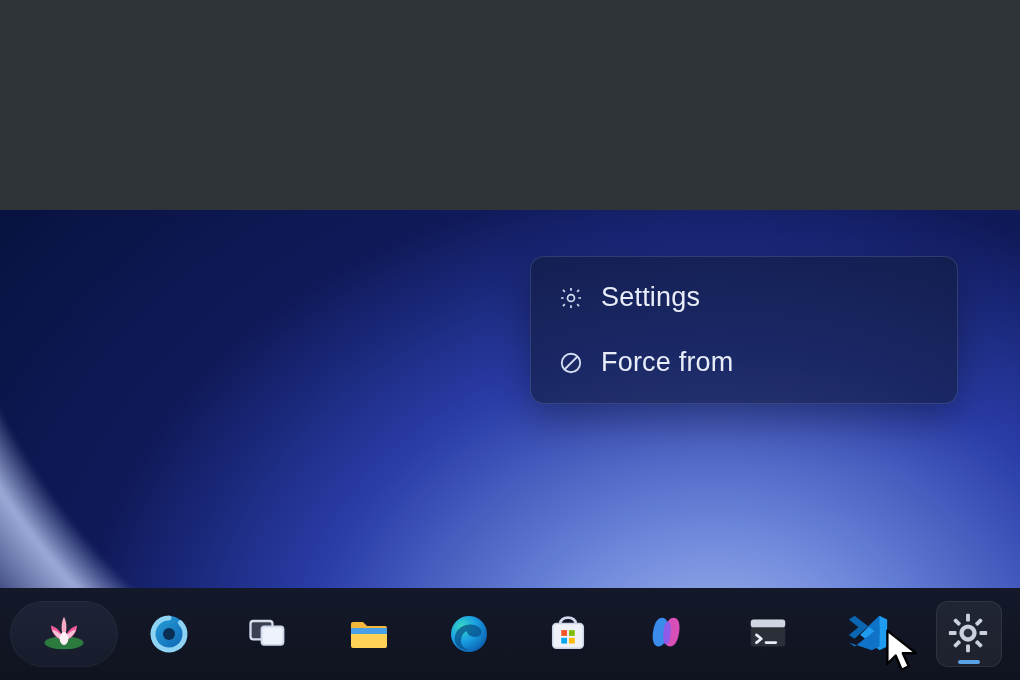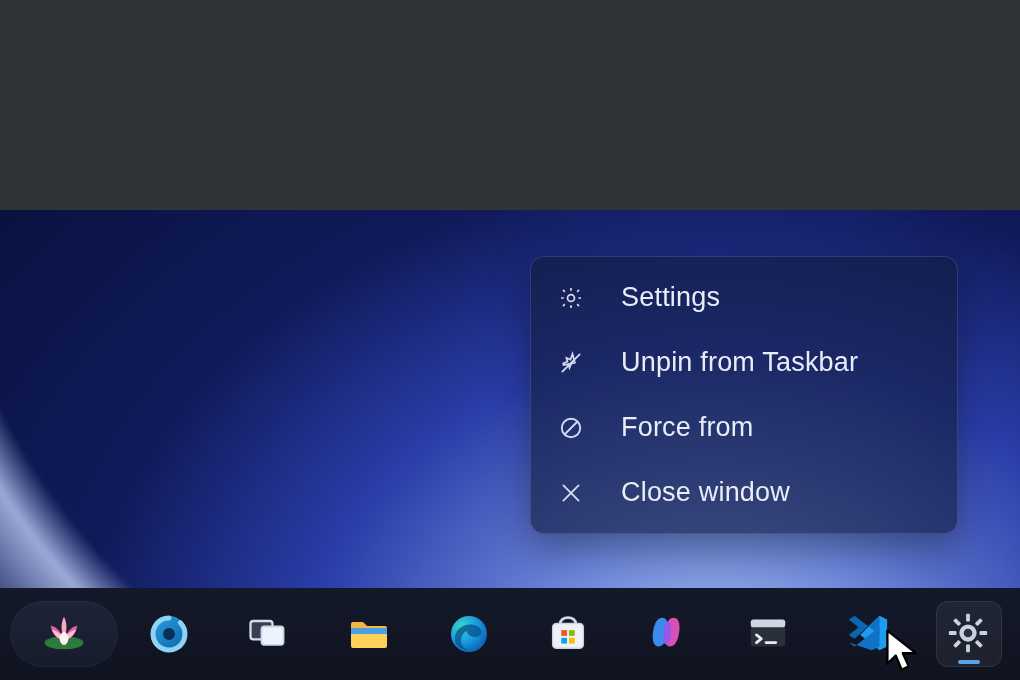--- a/index.html
+++ b/index.html
@@ -125,21 +125,21 @@
     background: rgba(18, 28, 62, 0.62);
     border: 1px solid rgba(130,150,200,0.25);
     border-radius: 14px;
     backdrop-filter: blur(6px);
     padding: 8px 0;
     box-shadow: 0 14px 40px rgba(0,0,0,0.35);
   }
   .context-item {
     display: flex;
     align-items: center;
-    gap: 36px;
+    gap: 16px;
     padding: 17px 26px;
     color: #e8edf8;
     font-size: 27px;
     font-weight: 400;
     letter-spacing: 0.2px;
     cursor: pointer;
   }
   .context-item .ci-icon {
     width: 28px; height: 28px;
     flex: 0 0 28px;
@@ -176,44 +176,26 @@
       <span class="ci-icon">
         <svg viewBox="0 0 24 24" fill="none" stroke="currentColor" stroke-width="1.6">
           <circle cx="12" cy="12" r="3.2"></circle>
           <path d="M12 2.8v2.4M12 18.8v2.4M4.6 4.6l1.7 1.7M17.7 17.7l1.7 1.7M2.8 12h2.4M18.8 12h2.4M4.6 19.4l1.7-1.7M17.7 6.3l1.7-1.7"></path>
         </svg>
       </span>
       <span>Settings</span>
     </div>
     <div class="context-item">
       <span class="ci-icon">
-        <svg viewBox="0 0 24 24" fill="none" stroke="currentColor" stroke-width="1.6" stroke-linecap="round">
-          <path d="M9 4l6 6-2.5 2.5.5 4-2.5-2.5L7 17l-1-1 2.5-3.5L6 10l4-.5L9 4z" transform="rotate(30 12 12)"></path>
-          <line x1="4" y1="20" x2="20" y2="4"></line>
-        </svg>
-      </span>
-      <span>Unpin from Taskbar</span>
-    </div>
-    <div class="context-item">
-      <span class="ci-icon">
         <svg viewBox="0 0 24 24" fill="none" stroke="currentColor" stroke-width="1.7">
           <circle cx="12" cy="12" r="8.5"></circle>
           <line x1="6" y1="18" x2="18" y2="6"></line>
         </svg>
       </span>
       <span>Force from</span>
-    </div>
-    <div class="context-item">
-      <span class="ci-icon">
-        <svg viewBox="0 0 24 24" fill="none" stroke="currentColor" stroke-width="1.7" stroke-linecap="round">
-          <line x1="5" y1="5" x2="19" y2="19"></line>
-          <line x1="19" y1="5" x2="5" y2="19"></line>
-        </svg>
-      </span>
-      <span>Close window</span>
     </div>
   </div>
 
   <div class="taskbar">
 
     <div class="widgets-pill">
       <span class="icon">
         <svg viewBox="0 0 48 48" width="52" height="52">
           <ellipse cx="24" cy="34" rx="18" ry="6" fill="#2d7a3f"></ellipse>
           <path d="M24 10c-3 6-3 12 0 22 3-10 3-16 0-22z" fill="#f7a9c4"></path>

